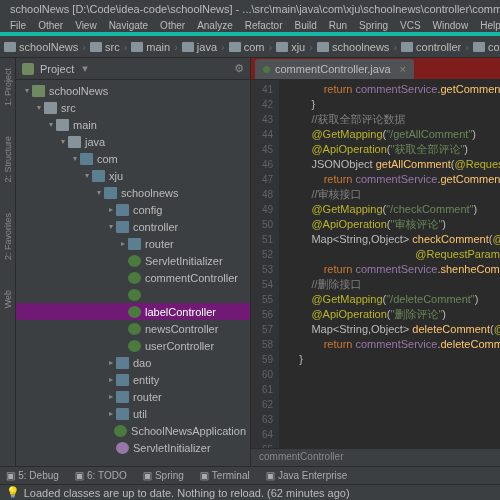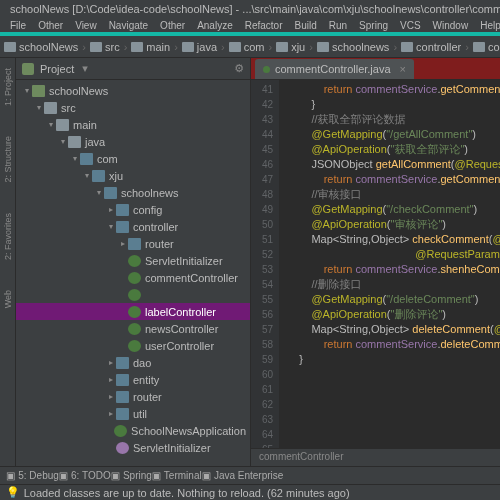--- a/index.html
+++ b/index.html
@@ -33,21 +33,21 @@
 .editor{flex:1;background:#2b2b2b;display:flex;flex-direction:column;min-width:0}
 .tabbar{height:22px;background:#7f1d1d;display:flex;align-items:flex-end;border-bottom:1px solid #2b2b2b}
 .tab{background:#4e5254;height:20px;display:flex;align-items:center;padding:0 8px;gap:5px;border-top-left-radius:3px;border-top-right-radius:3px;margin-left:4px}
 .tab .dot{width:7px;height:7px;background:#4a7a3e;border-radius:50%}
 .tab .close{color:#888;margin-left:4px}
 .code{display:flex;flex:1;overflow:hidden;font-family:Consolas,monospace}
 .gutter{width:28px;background:#313335;color:#606366;text-align:right;padding:2px 6px 0 0;line-height:15px;font-size:10px}
 .lines{flex:1;padding:2px 0 0 8px;line-height:15px;font-size:10.5px;white-space:pre;color:#a9b7c6;overflow:hidden}
 .k{color:#cc7832}.s{color:#6a8759}.an{color:#bbb529}.fn{color:#ffc66d}.c{color:#808080}.id{color:#9876aa}
 .crumb{height:18px;background:#3c3f41;border-top:1px solid #2b2b2b;padding:2px 8px;color:#888;font-size:10px}
-.bottombar{height:18px;background:#3c3f41;border-top:1px solid #2b2b2b;display:flex;align-items:center;padding:0 6px;gap:0}
+.bottombar{height:18px;background:#3c3f41;border-top:1px solid #2b2b2b;display:flex;align-items:center;padding:0 6px;gap:16px}
 .bottombar span{font-size:10px;color:#aaa}
 .status{height:16px;background:#3c3f41;display:flex;align-items:center;padding:0 6px;color:#888;font-size:10px;border-top:1px solid #2b2b2b}
 .status .bulb{color:#c9a84e;margin-right:4px}
 </style>
 </head>
 <body>
 
 <div class="titlebar">
   <div class="ico"></div>
   <span>schoolNews [D:\Code\idea-code\schoolNews] - ...\src\main\java\com\xju\schoolnews\controller\commentController.java [schoolNews] - I...</span>

